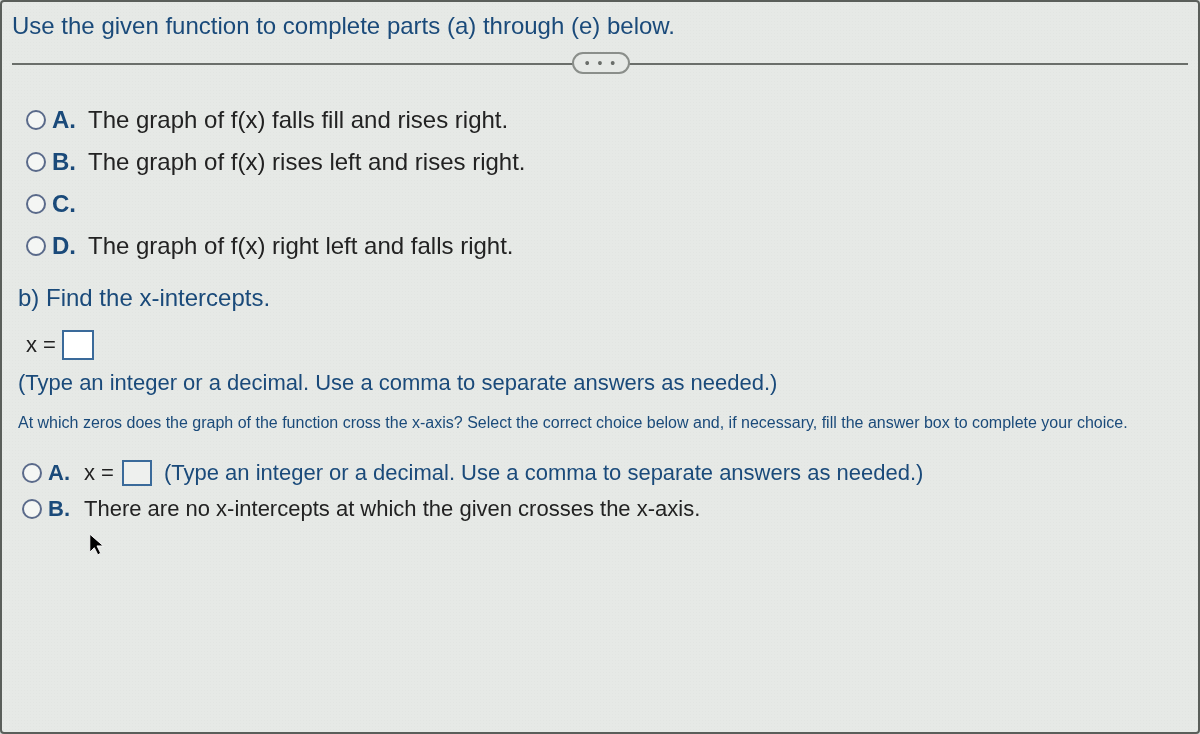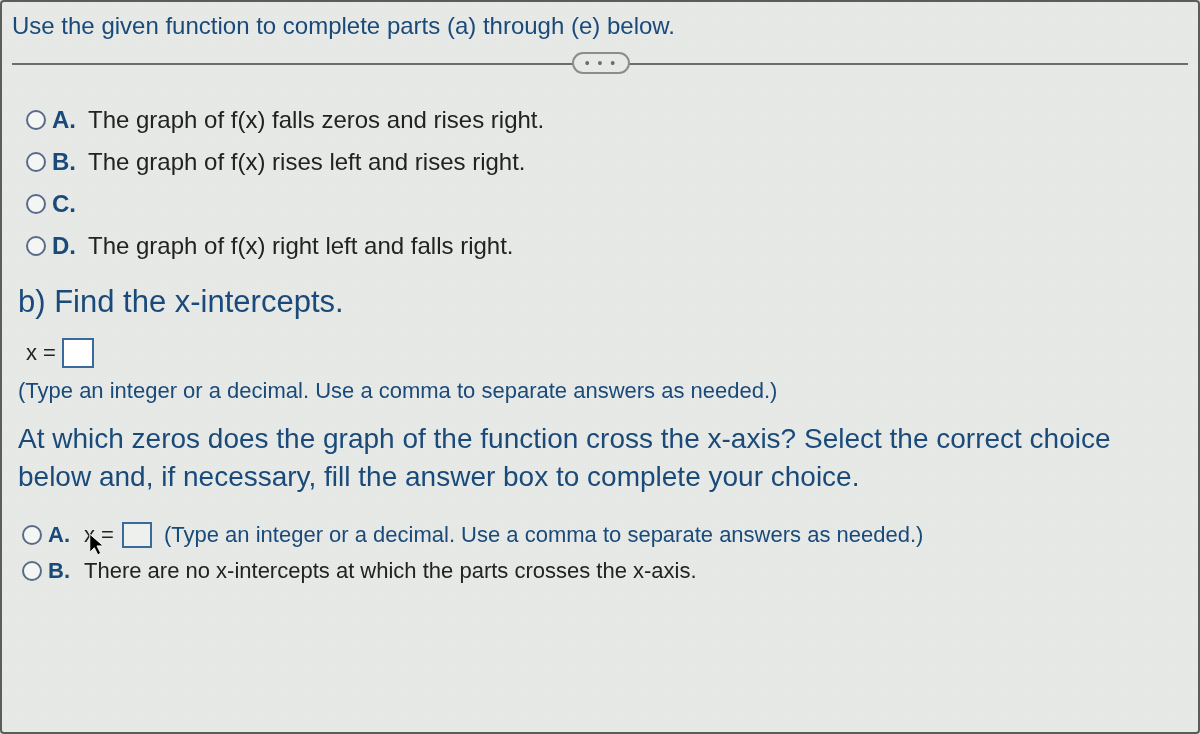--- a/index.html
+++ b/index.html
@@ -85,21 +85,21 @@
     color: #1a4a7a;
     font-weight: bold;
     margin-right: 8px;
     min-width: 28px;
   }
   .opt-text {
     color: #222;
   }
   .part-b {
     color: #1a4a7a;
-    font-size: 31px;
+    font-size: 24px;
     margin: 24px 0 18px 6px;
   }
   .xline {
     display: flex;
     align-items: center;
     margin: 0 0 10px 14px;
     font-size: 22px;
     color: #222;
   }
   .inputbox {
@@ -115,21 +115,21 @@
     height: 26px;
     background: #eef0ee;
   }
   .hint {
     color: #1a4a7a;
     font-size: 22px;
     margin: 0 0 16px 6px;
   }
   .para {
     color: #1a4a7a;
-    font-size: 28px;
+    font-size: 16px;
     margin: 0 6px 26px 6px;
     line-height: 1.35;
   }
   .opt2-row {
     display: flex;
     align-items: center;
     margin: 0 0 10px 10px;
     font-size: 22px;
   }
   .opt2-row .opt-label { font-size: 22px; }
@@ -155,21 +155,21 @@
   <div class="divider-row">
     <div class="divider-line"></div>
     <div class="divider-pill">
       <span>• • •</span>
     </div>
   </div>
 
   <div class="opt-row">
     <div class="radio"></div>
     <div class="opt-label">A.</div>
-    <div class="opt-text">The graph of f(x) falls zeros and rises right.</div>
+    <div class="opt-text">The graph of f(x) falls fill and rises right.</div>
   </div>
   <div class="opt-row">
     <div class="radio"></div>
     <div class="opt-label">B.</div>
     <div class="opt-text">The graph of f(x) rises left and rises right.</div>
   </div>
   <div class="opt-row">
     <div class="radio"></div>
     <div class="opt-label">C.</div>
   </div>
@@ -194,20 +194,20 @@
     <div class="radio"></div>
     <div class="opt-label">A.</div>
     <span class="opt2-text">x =</span>
     <div class="inputbox small" style="margin-left:8px;"></div>
     <span class="inline-hint">(Type an integer or a decimal. Use a comma to separate answers as needed.)</span>
   </div>
 
   <div class="opt2-row">
     <div class="radio"></div>
     <div class="opt-label">B.</div>
-    <span class="opt2-text">There are no x-intercepts at which the parts crosses the x-axis.</span>
+    <span class="opt2-text">There are no x-intercepts at which the given crosses the x-axis.</span>
   </div>
 
   <svg class="cursor" viewBox="0 0 20 28">
     <path d="M2 2 L2 22 L7 17 L11 25 L14 23 L10 15 L17 15 Z" fill="#000" stroke="#fff" stroke-width="1"></path>
   </svg>
 
 </div>
 
 </body></html>

